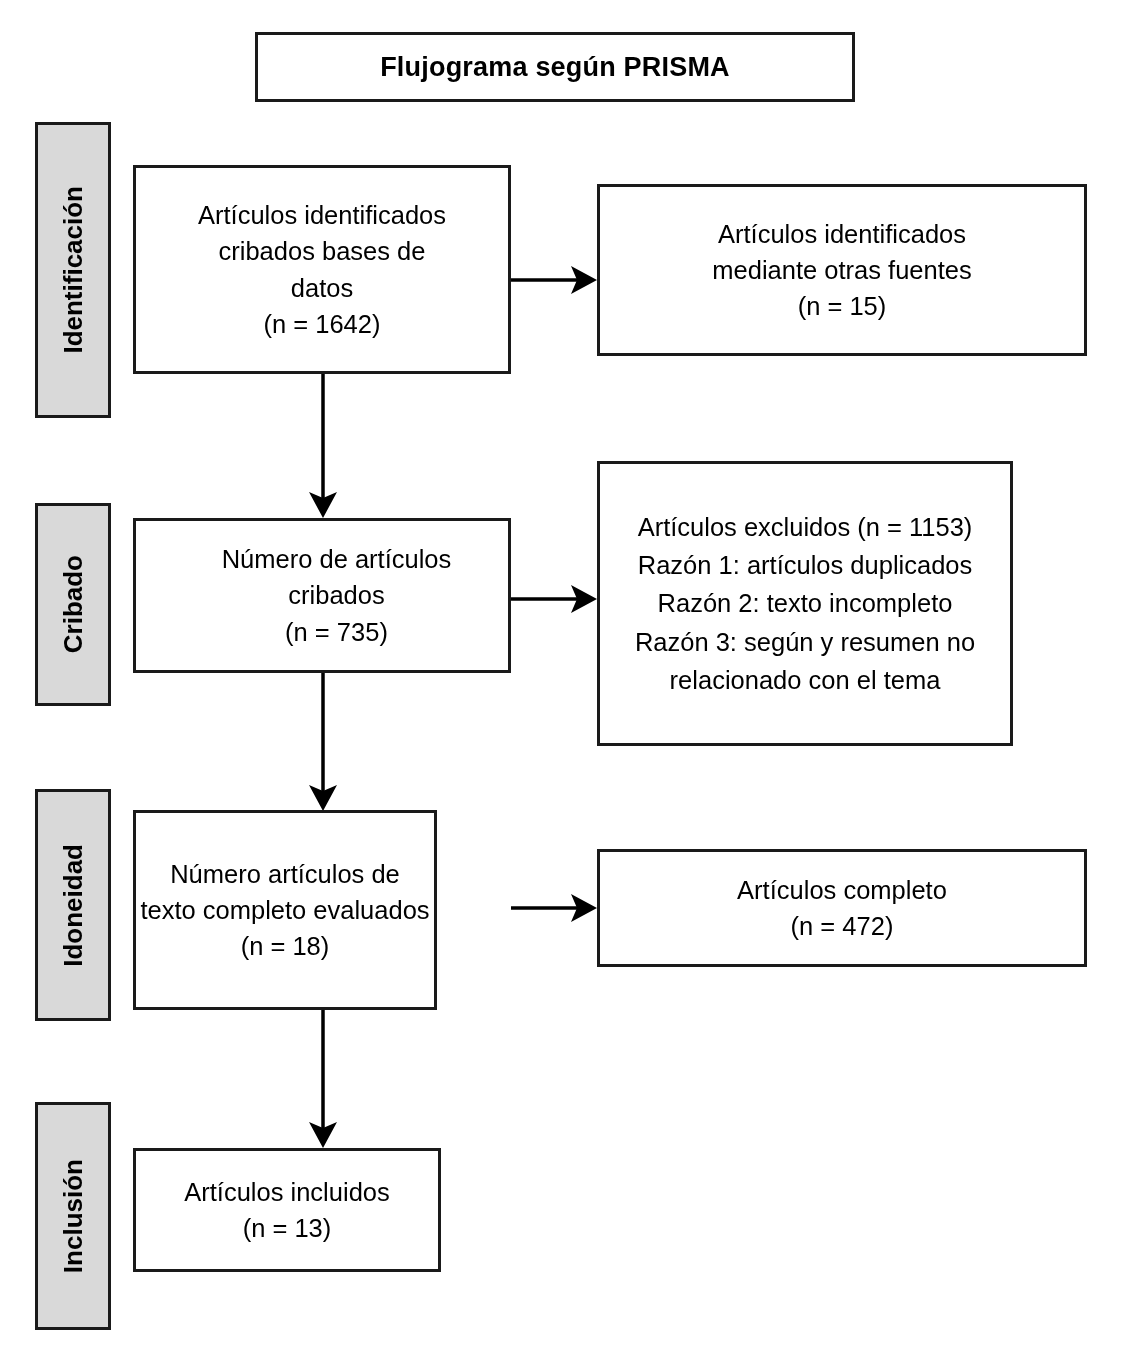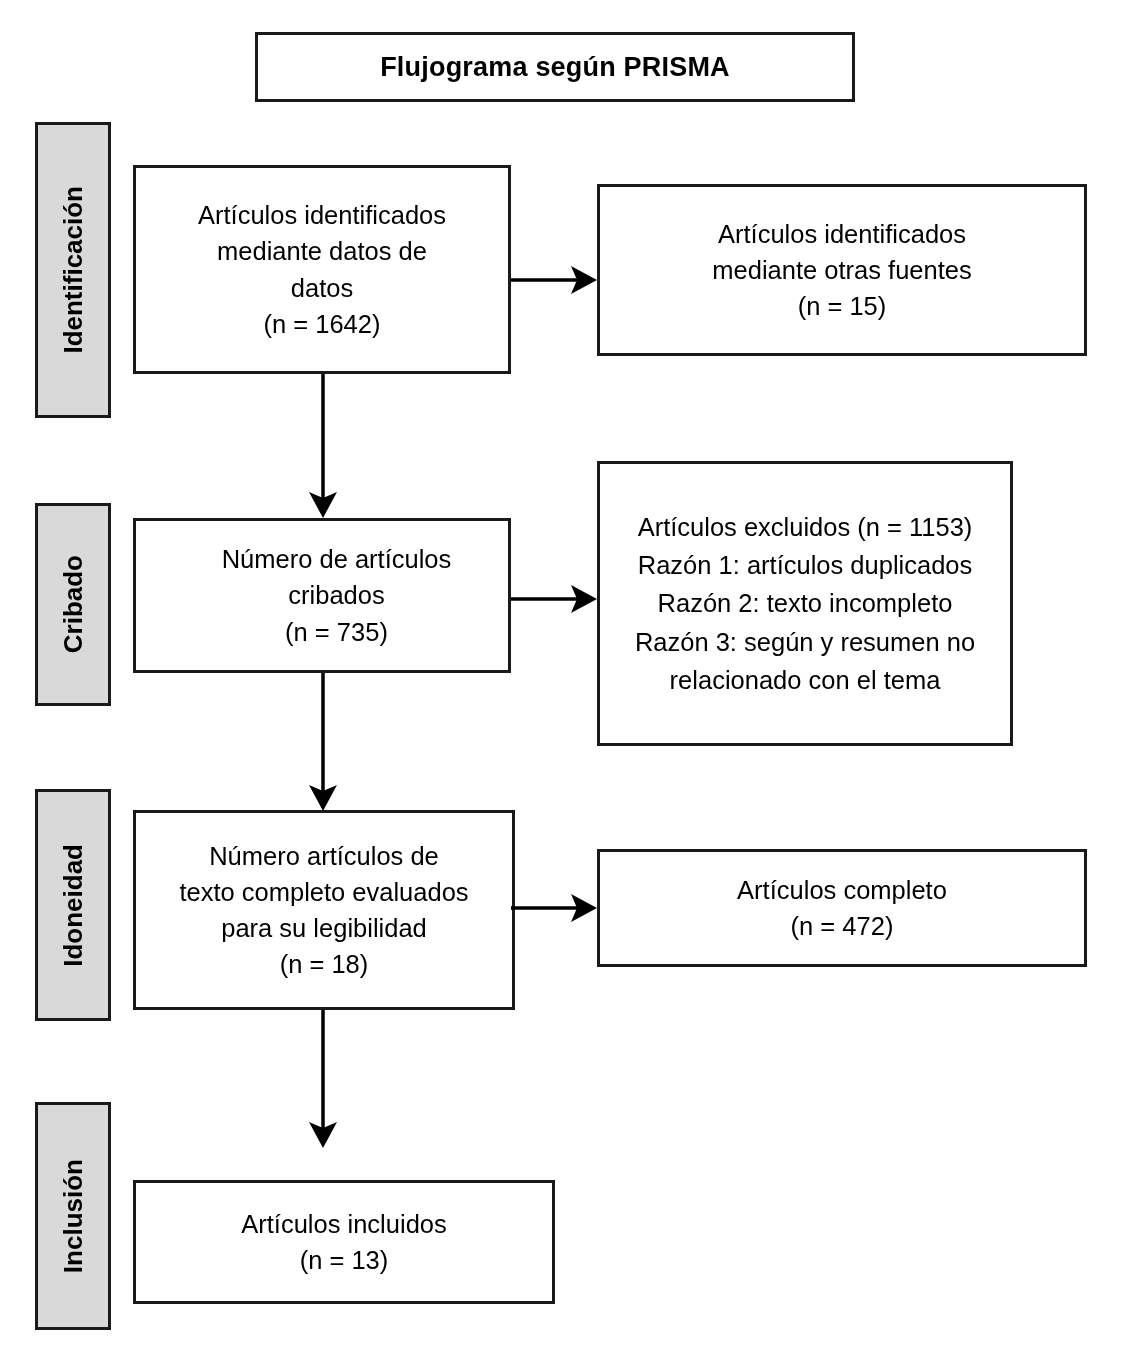--- a/index.html
+++ b/index.html
@@ -112,21 +112,21 @@
   <div class="stage-box" style="left:35px; top:789px; width:76px; height:232px;">
     <div class="stage-text">Idoneidad</div>
   </div>
 
   <div class="stage-box" style="left:35px; top:1102px; width:76px; height:228px;">
     <div class="stage-text">Inclusión</div>
   </div>
 
   <div class="flow-box" style="left:133px; top:165px; width:378px; height:209px;">
     <div class="flow-line">Artículos identificados</div>
-    <div class="flow-line">mediante datos de</div>
+    <div class="flow-line">cribados bases de</div>
     <div class="flow-line">datos</div>
     <div class="flow-line">(n = 1642)</div>
   </div>
 
   <div class="flow-box" style="left:597px; top:184px; width:490px; height:172px;">
     <div class="flow-line">Artículos identificados</div>
     <div class="flow-line">mediante otras fuentes</div>
     <div class="flow-line">(n = 15)</div>
   </div>
 
@@ -165,24 +165,23 @@
     </svg>
   </div>
 
   <div class="conn" style="left:307px; top:673px;">
     <svg width="32" height="140" viewBox="0 0 32 140">
       <line x1="16" y1="0" x2="16" y2="118" stroke="#000000" stroke-width="3.5"></line>
       <polygon points="16,138 2,112 16,118 30,112" fill="#000000"></polygon>
     </svg>
   </div>
 
-  <div class="flow-box" style="left:133px; top:810px; width:382px; height:200px;">
+  <div class="flow-box" style="left:133px; top:810px; width:304px; height:200px;">
     <div class="flow-line">Número artículos de</div>
     <div class="flow-line">texto completo evaluados</div>
-    <div class="flow-line">para su legibilidad</div>
     <div class="flow-line">(n = 18)</div>
   </div>
 
   <div class="flow-box" style="left:597px; top:849px; width:490px; height:118px;">
     <div class="flow-line">Artículos completo</div>
     <div class="flow-line">(n = 472)</div>
   </div>
 
   <div class="conn" style="left:511px; top:890px;">
     <svg width="92" height="36" viewBox="0 0 92 36">
@@ -191,18 +190,18 @@
     </svg>
   </div>
 
   <div class="conn" style="left:307px; top:1010px;">
     <svg width="32" height="140" viewBox="0 0 32 140">
       <line x1="16" y1="0" x2="16" y2="118" stroke="#000000" stroke-width="3.5"></line>
       <polygon points="16,138 2,112 16,118 30,112" fill="#000000"></polygon>
     </svg>
   </div>
 
-  <div class="flow-box" style="left:133px; top:1148px; width:422px; height:124px;margin-top:32px;">
+  <div class="flow-box" style="left:133px; top:1148px; width:308px; height:124px;">
     <div class="flow-line">Artículos incluidos</div>
     <div class="flow-line">(n = 13)</div>
   </div>
 
 </div>
 
 </body></html>

